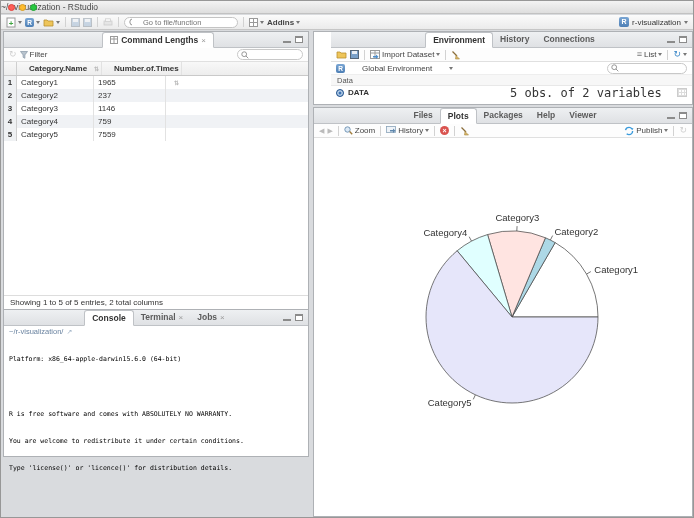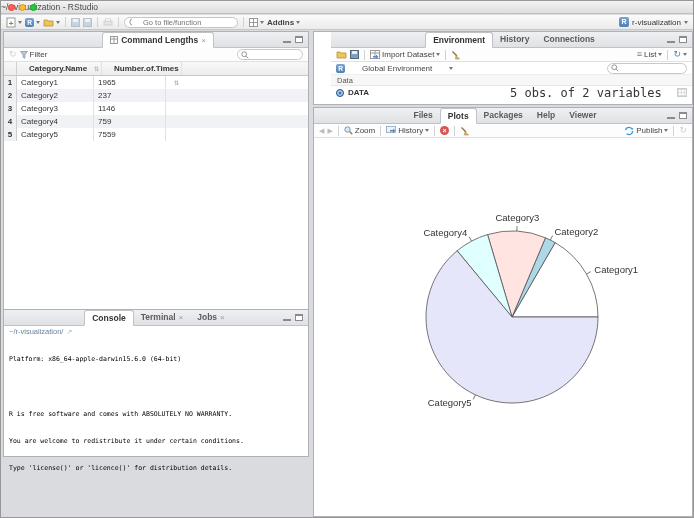--- a/index.html
+++ b/index.html
@@ -240,20 +240,21 @@
         <span class="c-num">4</span>
         <span class="c-name">Category4</span>
         <span class="c-times">759</span>
       </div>
       <div class="dvrow">
         <span class="c-num">5</span>
         <span class="c-name">Category5</span>
         <span class="c-times">7559</span>
       </div>
     </div>
+    <div class="dvstatus">Showing 1 to 5 of 5 entries, 2 total columns</div>
   </div>
 
   <div class="panel" id="console">
     <div class="tabbar">
       <span class="tab active">
           <span>Console</span>
         </span>
       <span class="tab">
           <span>Terminal</span>
           <span class="tabx">×</span>

